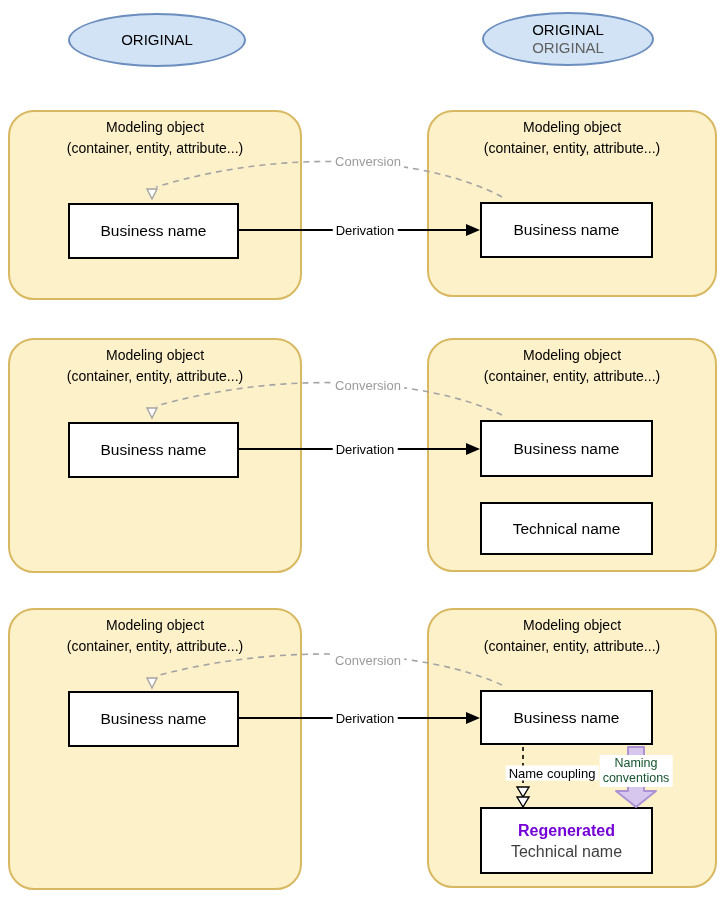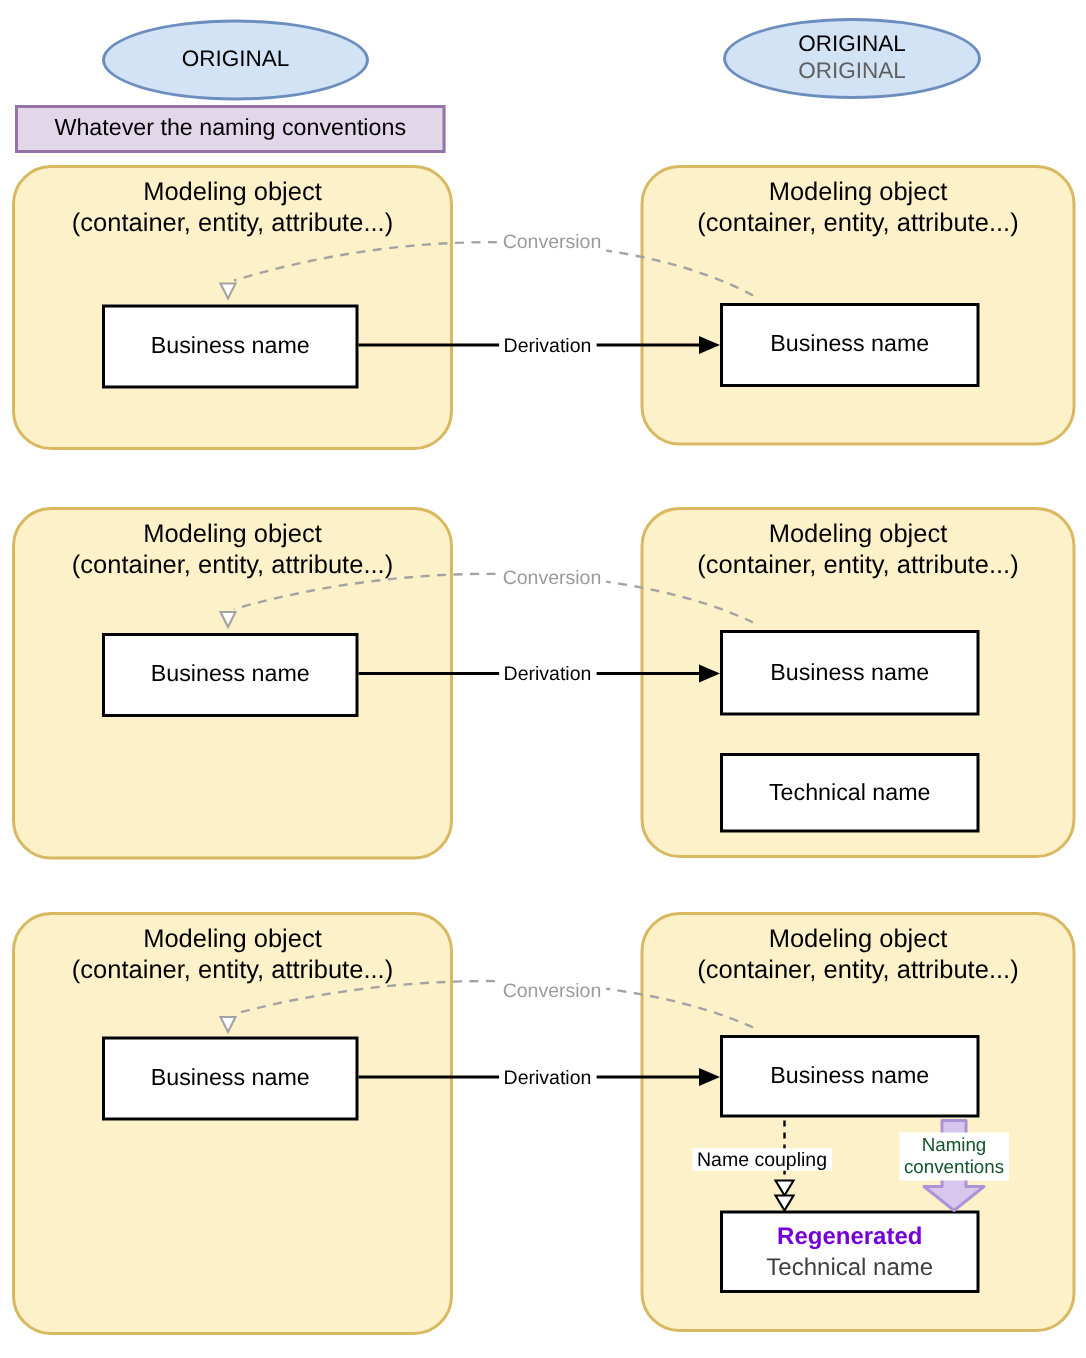--- a/index.html
+++ b/index.html
@@ -17,21 +17,21 @@
   .note-box{
     position:absolute;left:10px;top:70px;width:287px;height:32px;
     background:#e2d6e9;border:2px solid #9673a6;box-sizing:border-box;
     display:flex;align-items:center;justify-content:center;font-size:15.5px;
   }
   .group-box{
     position:absolute;background:#fdf1ca;border:2px solid #d8b860;
     border-radius:26px;box-sizing:border-box;z-index:1;
   }
   .group-title{
-    position:absolute;text-align:center;font-size:17px;line-height:21px;z-index:2;
+    position:absolute;text-align:center;font-size:14px;line-height:21px;z-index:2;
   }
   .inner-box{
     position:absolute;background:#ffffff;border:2px solid #000;box-sizing:border-box;
     display:flex;flex-direction:column;align-items:center;justify-content:center;
     font-size:15.5px;text-align:center;z-index:2;
   }
   .svg-layer{position:absolute;left:0;top:0;z-index:3;pointer-events:none;}
   .edge-label{
     position:absolute;transform:translate(-50%,-50%);background:#ffffff;
     padding:0 3px;font-size:13px;white-space:nowrap;z-index:4;
@@ -47,23 +47,20 @@
 <body>
 
 <div id="canvas">
 
   <div class="ellipse" style="left:68px;top:13px;width:174px;height:50px;">
     <span>ORIGINAL</span>
   </div>
   <div class="ellipse" style="left:482px;top:12px;width:168px;height:50px;">
     <span>ORIGINAL</span>
     <span class="sub">ORIGINAL</span>
-  </div>
-  <div class="note-box">
-    <span>Whatever the naming conventions</span>
   </div>
 
   <div class="group-box" style="left:8px;top:110px;width:294px;height:190px;"></div>
   <div class="group-title" style="left:8px;top:117px;width:294px;">
     <div>Modeling object</div>
     <div>(container, entity, attribute...)</div>
   </div>
   <div class="inner-box" style="left:68px;top:203px;width:171px;height:56px;">
     <span>Business name</span>
   </div>
@@ -114,28 +111,28 @@
   </div>
 
   <div class="group-box" style="left:427px;top:608px;width:290px;height:280px;"></div>
   <div class="group-title" style="left:427px;top:615px;width:290px;">
     <div>Modeling object</div>
     <div>(container, entity, attribute...)</div>
   </div>
   <div class="inner-box" style="left:480px;top:690px;width:173px;height:55px;">
     <span>Business name</span>
   </div>
-  <div class="inner-box" style="left:480px;top:807px;width:173px;height:55px;">
+  <div class="inner-box" style="left:480px;top:807px;width:173px;height:67px;">
     <span class="regen-title">Regenerated</span>
     <span class="regen-sub">Technical name</span>
   </div>
 
   <div class="edge-label gray" style="left:368px;top:660px;">Conversion</div>
   <div class="edge-label" style="left:365px;top:718px;">Derivation</div>
-  <div class="edge-label" style="left:508px;top:773px;">Name coupling</div>
+  <div class="edge-label" style="left:552px;top:773px;">Name coupling</div>
   <div class="edge-label small" style="left:636px;top:771px;">
     <div>Naming</div>
     <div>conventions</div>
   </div>
 
   <svg class="svg-layer" width="724" height="905" viewBox="0 0 724 905">
 
     <g>
       <path d="M 502 197 C 430 158, 290 146, 156 187" fill="none" stroke="#a3a3a3" stroke-width="1.6" stroke-dasharray="6,5"></path>
       <polygon points="152,199 147,189 157,189" fill="#ffffff" stroke="#a3a3a3" stroke-width="1.4"></polygon>

